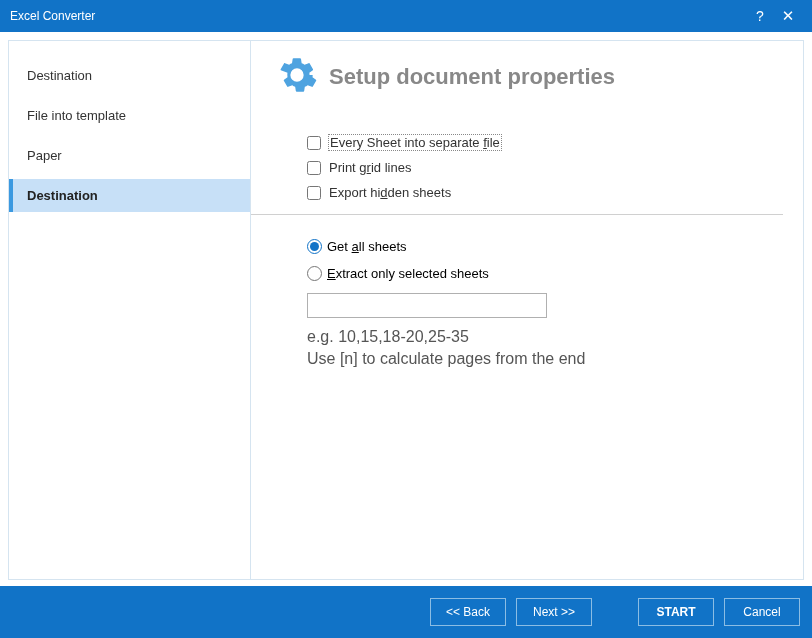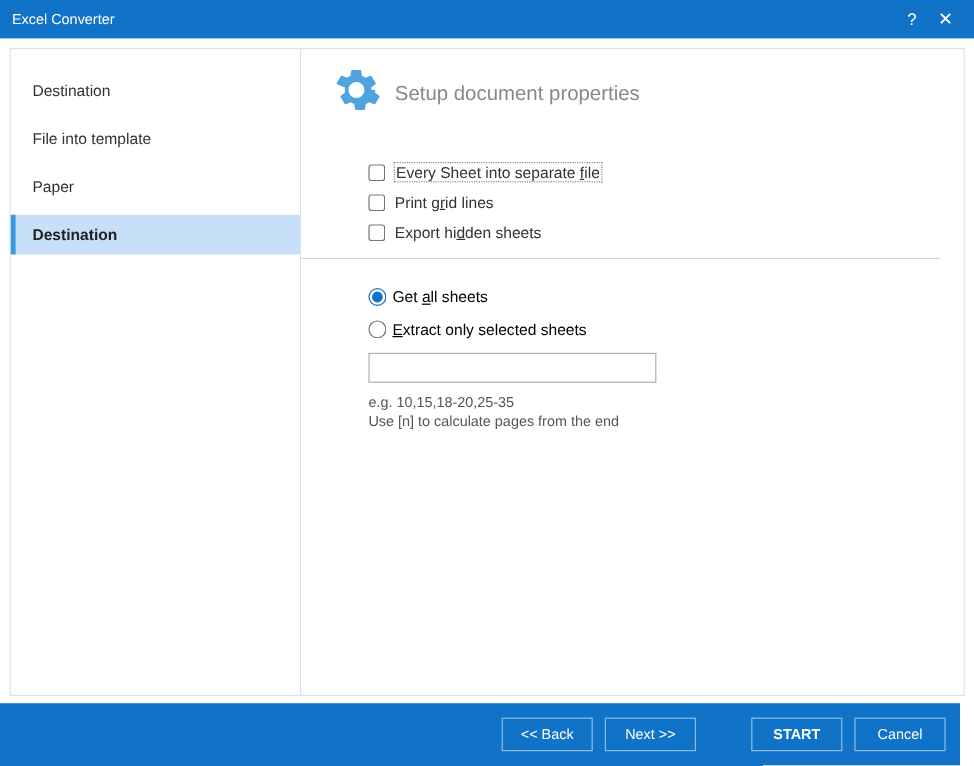--- a/index.html
+++ b/index.html
@@ -74,22 +74,22 @@
       display: flex;
       align-items: center;
       gap: 12px;
       margin-bottom: 36px;
     }
     .gear-icon svg {
       width: 40px;
       height: 40px;
     }
     .page-title {
-      font-size: 17px;
-      font-weight: 400;
+      font-size: 22px;
+      font-weight: 700;
       color: #888;
     }
     .options {
       margin-left: 30px;
     }
     .check-row {
       display: flex;
       align-items: center;
       gap: 8px;
       margin-bottom: 10px;
@@ -129,29 +129,29 @@
     .range-input {
       width: 240px;
       height: 25px;
       border: 1px solid #b0b0b0;
       padding: 2px 5px;
       font-size: 12px;
       margin-left: 0;
       margin-bottom: 8px;
     }
     .hint {
-      font-size: 12px;
+      font-size: 16px;
       color: #555;
       line-height: 1.35;
     }
     .footer {
       position: absolute;
       bottom: 0;
       left: 0;
-      right: 12px;
+      right: 0;
       height: 52px;
       background: #1173c7;
       display: flex;
       align-items: center;
       justify-content: flex-end;
       gap: 10px;
       padding: 0 12px;
     }
     .footer .gap {
       width: 26px;

